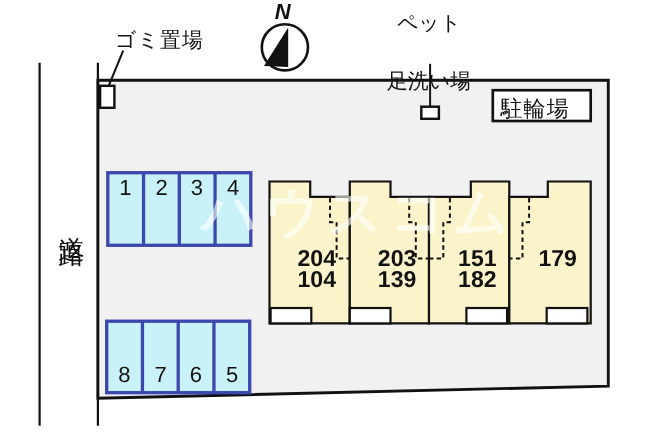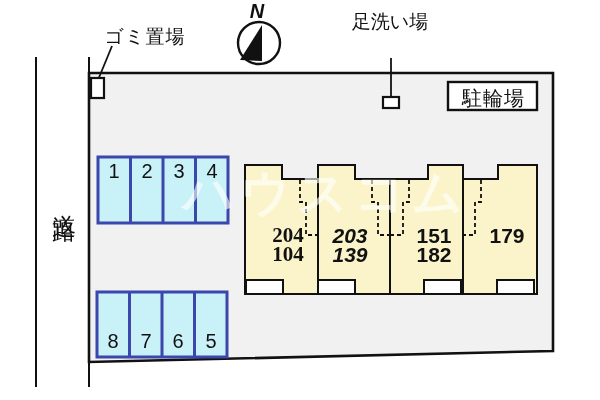--- a/index.html
+++ b/index.html
@@ -5,21 +5,21 @@
   html,body{margin:0;padding:0;background:#fff;}
   #stage{
     position:relative;width:600px;height:400px;background:#fff;overflow:hidden;
     font-family:"Liberation Sans","DejaVu Sans",sans-serif;color:#111;
   }
   #plan-svg{position:absolute;left:0;top:0;width:600px;height:400px;}
   .txt{position:absolute;color:#111;white-space:nowrap;}
   .label-garbage{left:90px;top:24px;width:110px;font-size:19px;text-align:center;letter-spacing:1px;}
   .label-n{left:240px;top:0px;width:34px;font-size:20px;font-weight:bold;font-style:italic;text-align:center;}
   .label-pet{left:335px;top:11px;width:110px;font-size:19px;text-align:center;line-height:21px;}
-  .label-bicycle{left:448px;top:85px;width:77px;font-size:20px;text-align:right;letter-spacing:1px;font-family:Liberation Serif, serif;}
+  .label-bicycle{left:448px;top:85px;width:77px;font-size:20px;text-align:center;letter-spacing:1px;font-family:Liberation Serif, serif;}
   .label-road{left:48px;top:196px;font-size:24px;letter-spacing:4px;writing-mode:vertical-rl;text-orientation:upright;}
   .stall-num{width:30px;font-size:20px;text-align:center;}
   .stall-top{top:160px;}
   .stall-bottom{top:330px;}
   .unit-num{width:80px;top:226px;font-size:21px;line-height:19px;text-align:center;font-weight:600;}
   .unit-num span{display:block;}
   .watermark{
     left:183px;top:160px;font-size:50px;letter-spacing:6px;
     color:rgba(255,255,255,0.6);font-weight:bold;pointer-events:none;z-index:5;
   }
@@ -76,41 +76,42 @@
     <g>
       <circle cx="259" cy="43" r="21" fill="#fff" stroke="#111" stroke-width="2.4"></circle>
       <polygon points="262,25 240,60 262,61" fill="#111"></polygon>
     </g>
   </svg>
 
   <div class="txt label-garbage">ゴミ置場</div>
   <div class="txt label-n">N</div>
 
   <div class="txt label-pet">
-    <span style="display:block;">足洗い場</span>
+    <span style="display:block;">ペット</span>
+    <span style="display:block;margin-top:32px;">足洗い場</span>
   </div>
 
   <div class="txt label-bicycle">駐輪場</div>
   <div class="txt label-road">道路</div>
 
   <div class="txt stall-num stall-top" style="left:99px;">1</div>
   <div class="txt stall-num stall-top" style="left:132px;">2</div>
   <div class="txt stall-num stall-top" style="left:164px;">3</div>
   <div class="txt stall-num stall-top" style="left:197px;">4</div>
 
   <div class="txt stall-num stall-bottom" style="left:98px;">8</div>
   <div class="txt stall-num stall-bottom" style="left:131px;">7</div>
   <div class="txt stall-num stall-bottom" style="left:163px;">6</div>
   <div class="txt stall-num stall-bottom" style="left:196px;">5</div>
 
-  <div class="txt unit-num" style="left:248px;font-family:Liberation Serif, serif;">
+  <div class="txt unit-num" style="left:248px;">
     <span>204</span>
     <span>104</span>
   </div>
-  <div class="txt unit-num" style="left:310px;font-style:italic;">
+  <div class="txt unit-num" style="left:321px;">
     <span>203</span>
     <span>139</span>
   </div>
   <div class="txt unit-num" style="left:394px;">
     <span>151</span>
     <span>182</span>
   </div>
   <div class="txt unit-num" style="left:467px;">
     <span>179</span>
   </div>

